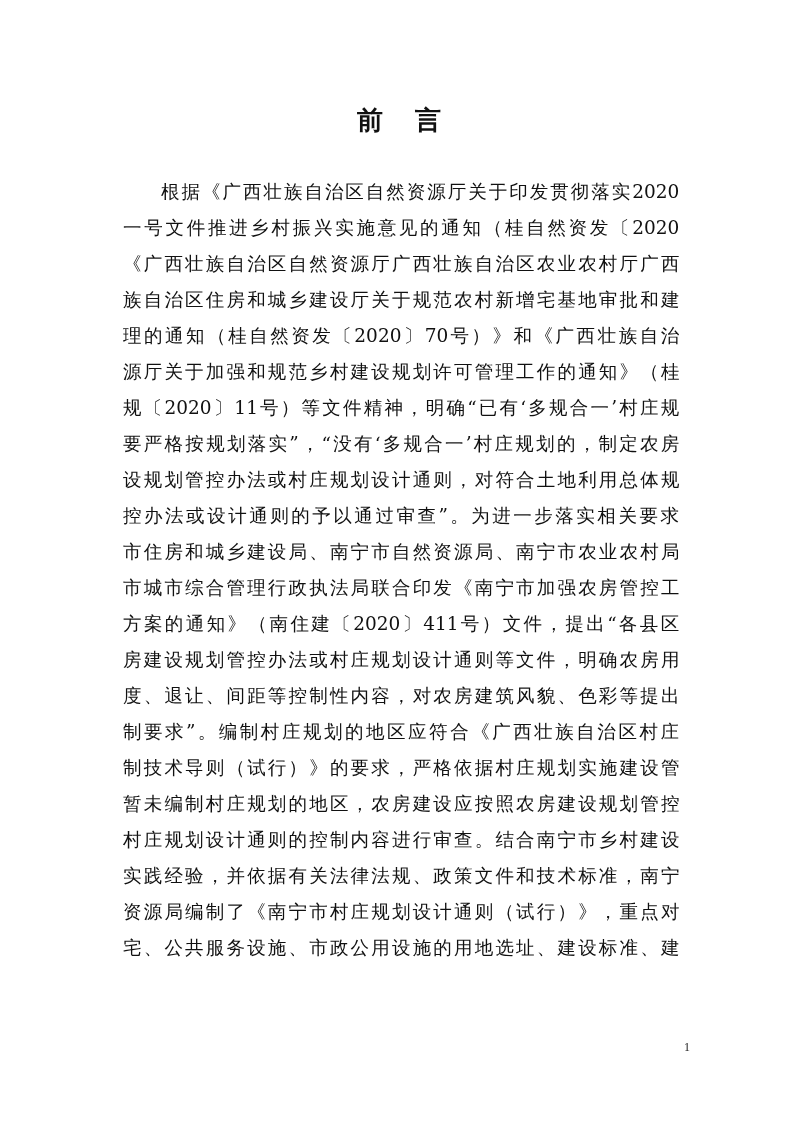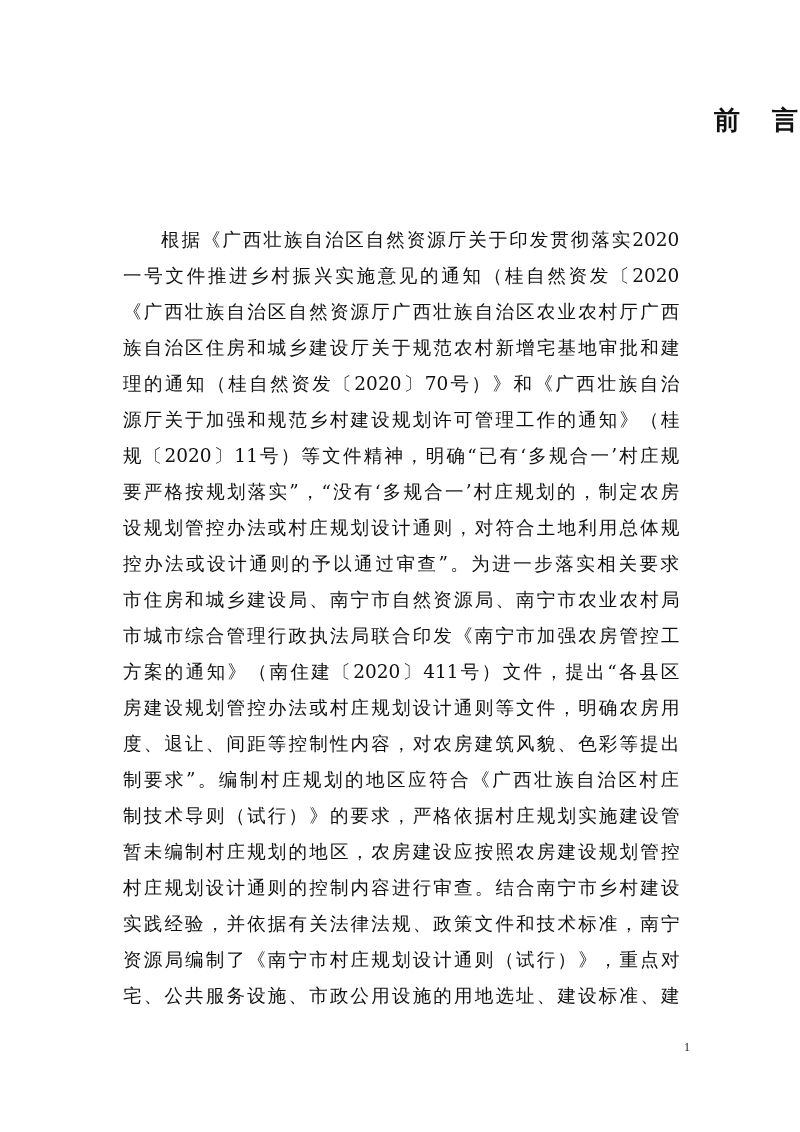--- a/index.html
+++ b/index.html
@@ -19,37 +19,36 @@
       position: absolute;
       left: 0; top: 0;
       width: 800px; height: 1132px;
       background: #ffffff;
     }
     .title {
       position: absolute;
       top: 103px;
       left: 0;
       width: 800px;
-      text-align: right;
+      text-align: center;
       font-family: "DejaVu Sans", "Liberation Sans", sans-serif;
       font-weight: bold;
       font-size: 26px;
       letter-spacing: 2px;
       color: #111111;
     }
     .title .gap {
       display: inline-block;
       width: 30px;
     }
     .body-text {
       position: absolute;
       left: 123px;
       top: 174px;
       width: 556px;
-      margin-top: 48px;
     }
     .line {
       height: 36px;
       line-height: 36px;
       font-size: 18.5px;
       white-space: nowrap;
       text-align: justify;
       text-align-last: justify;
       letter-spacing: 0px;
       overflow: visible;

